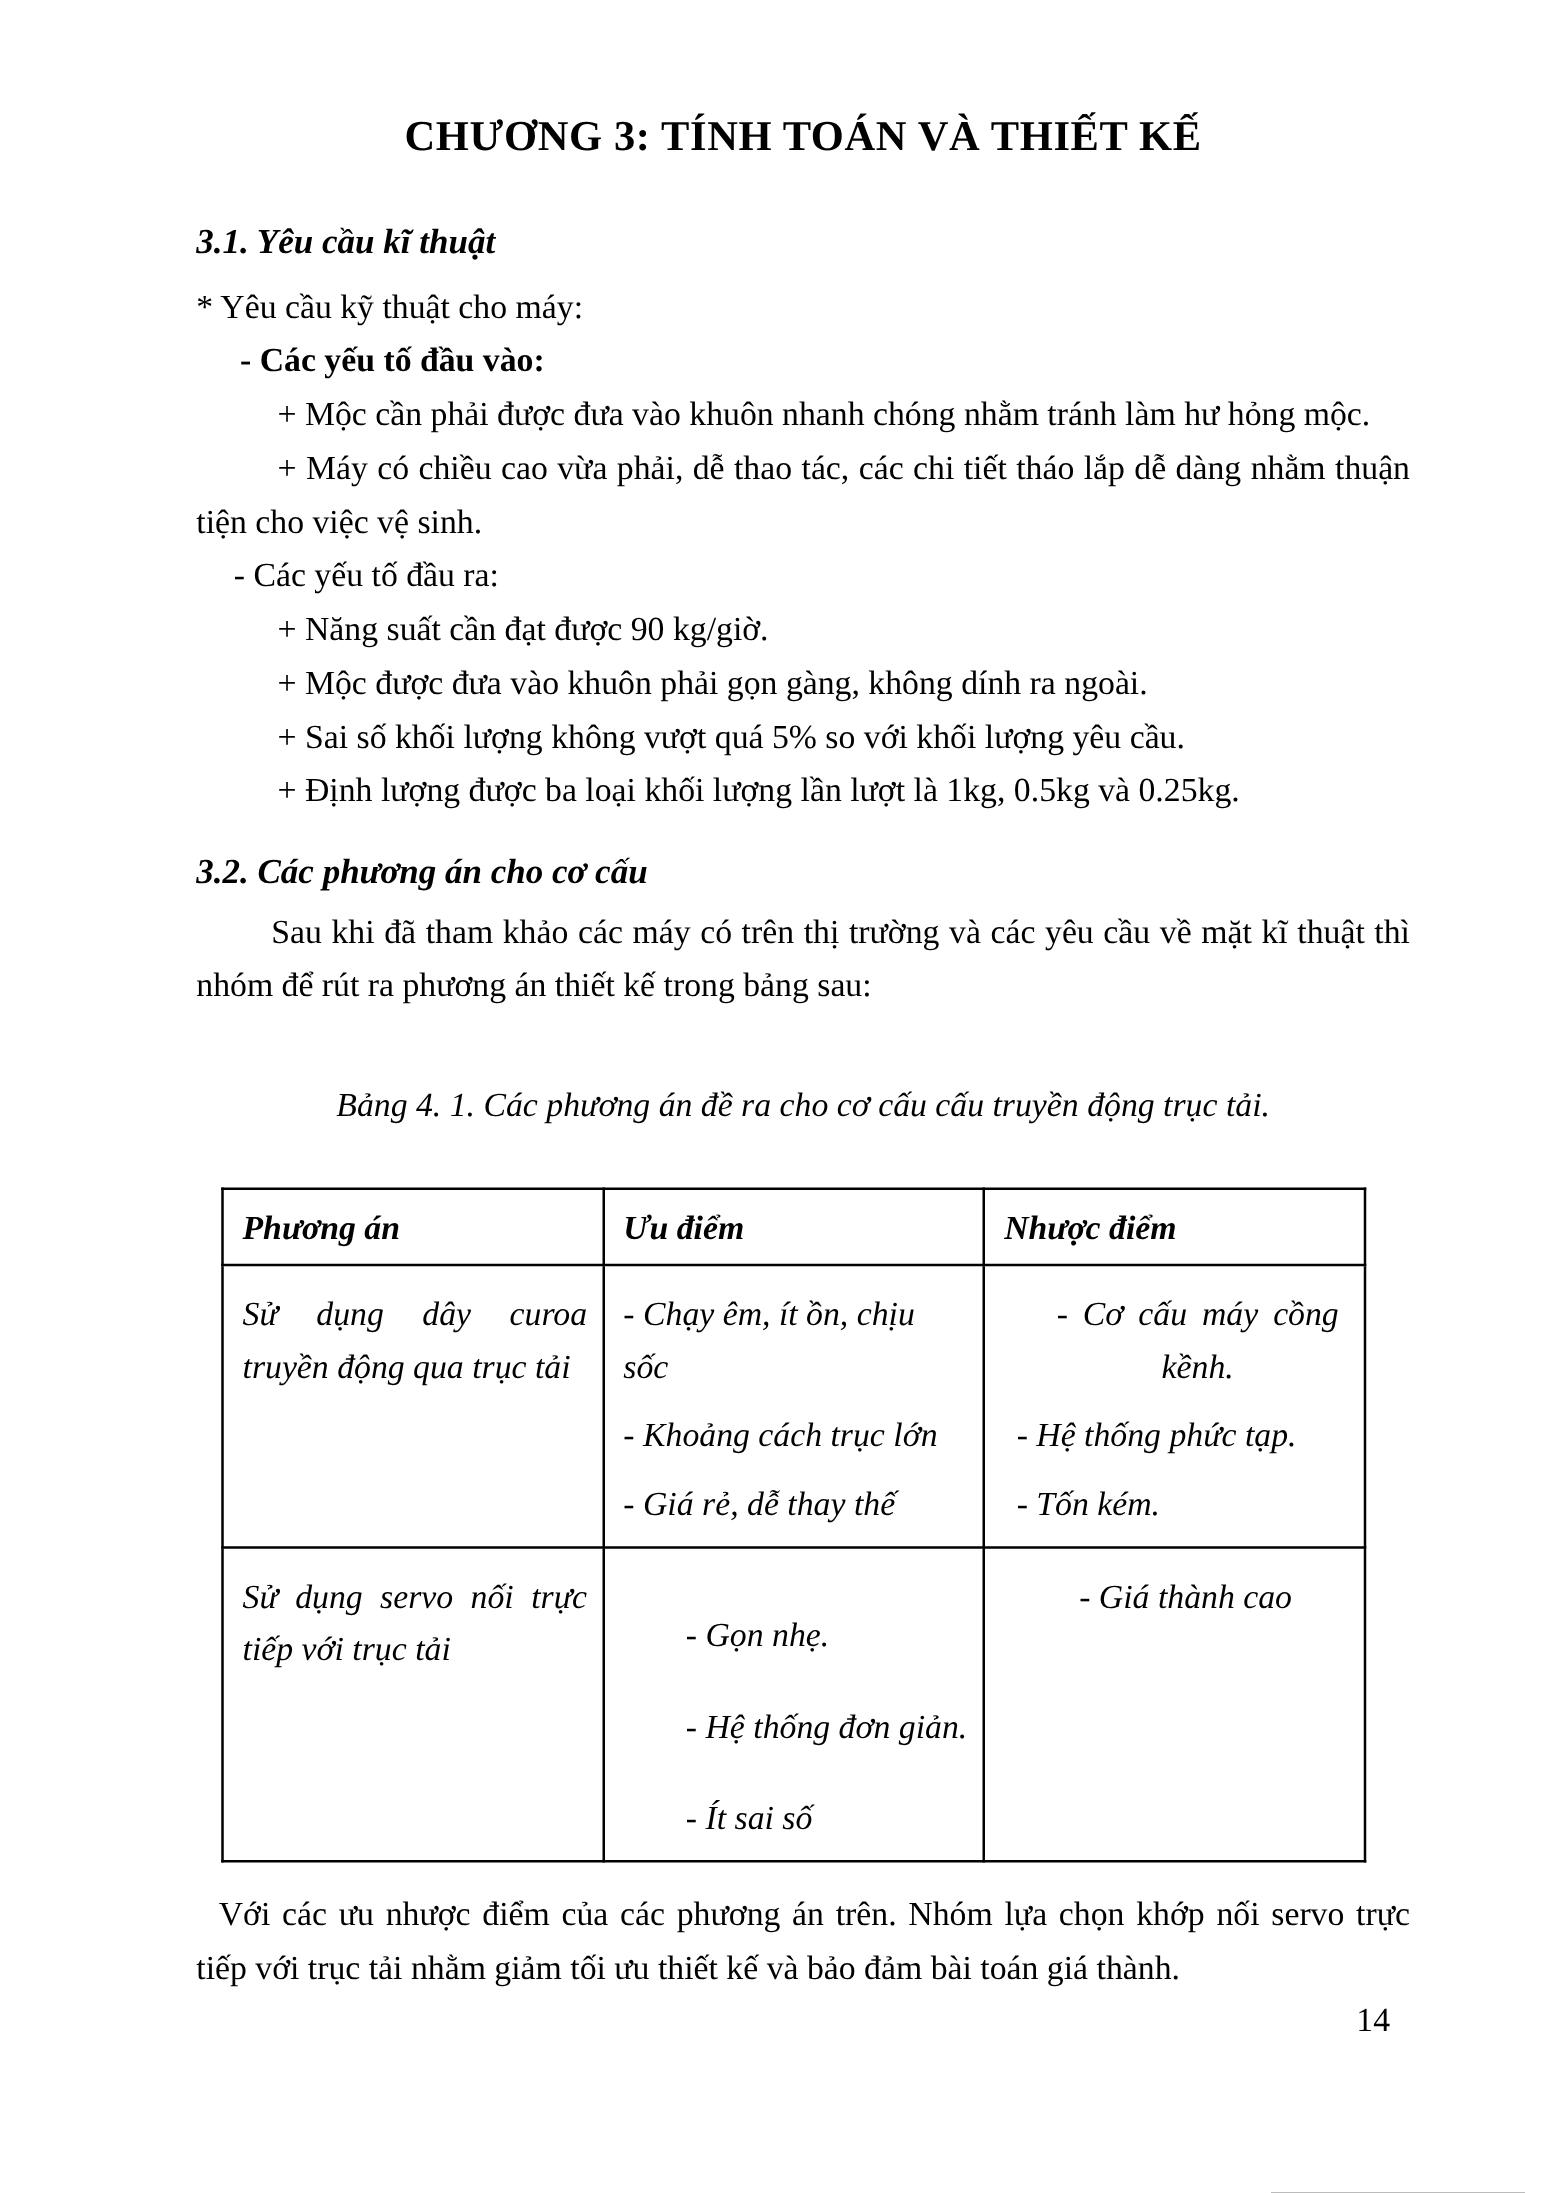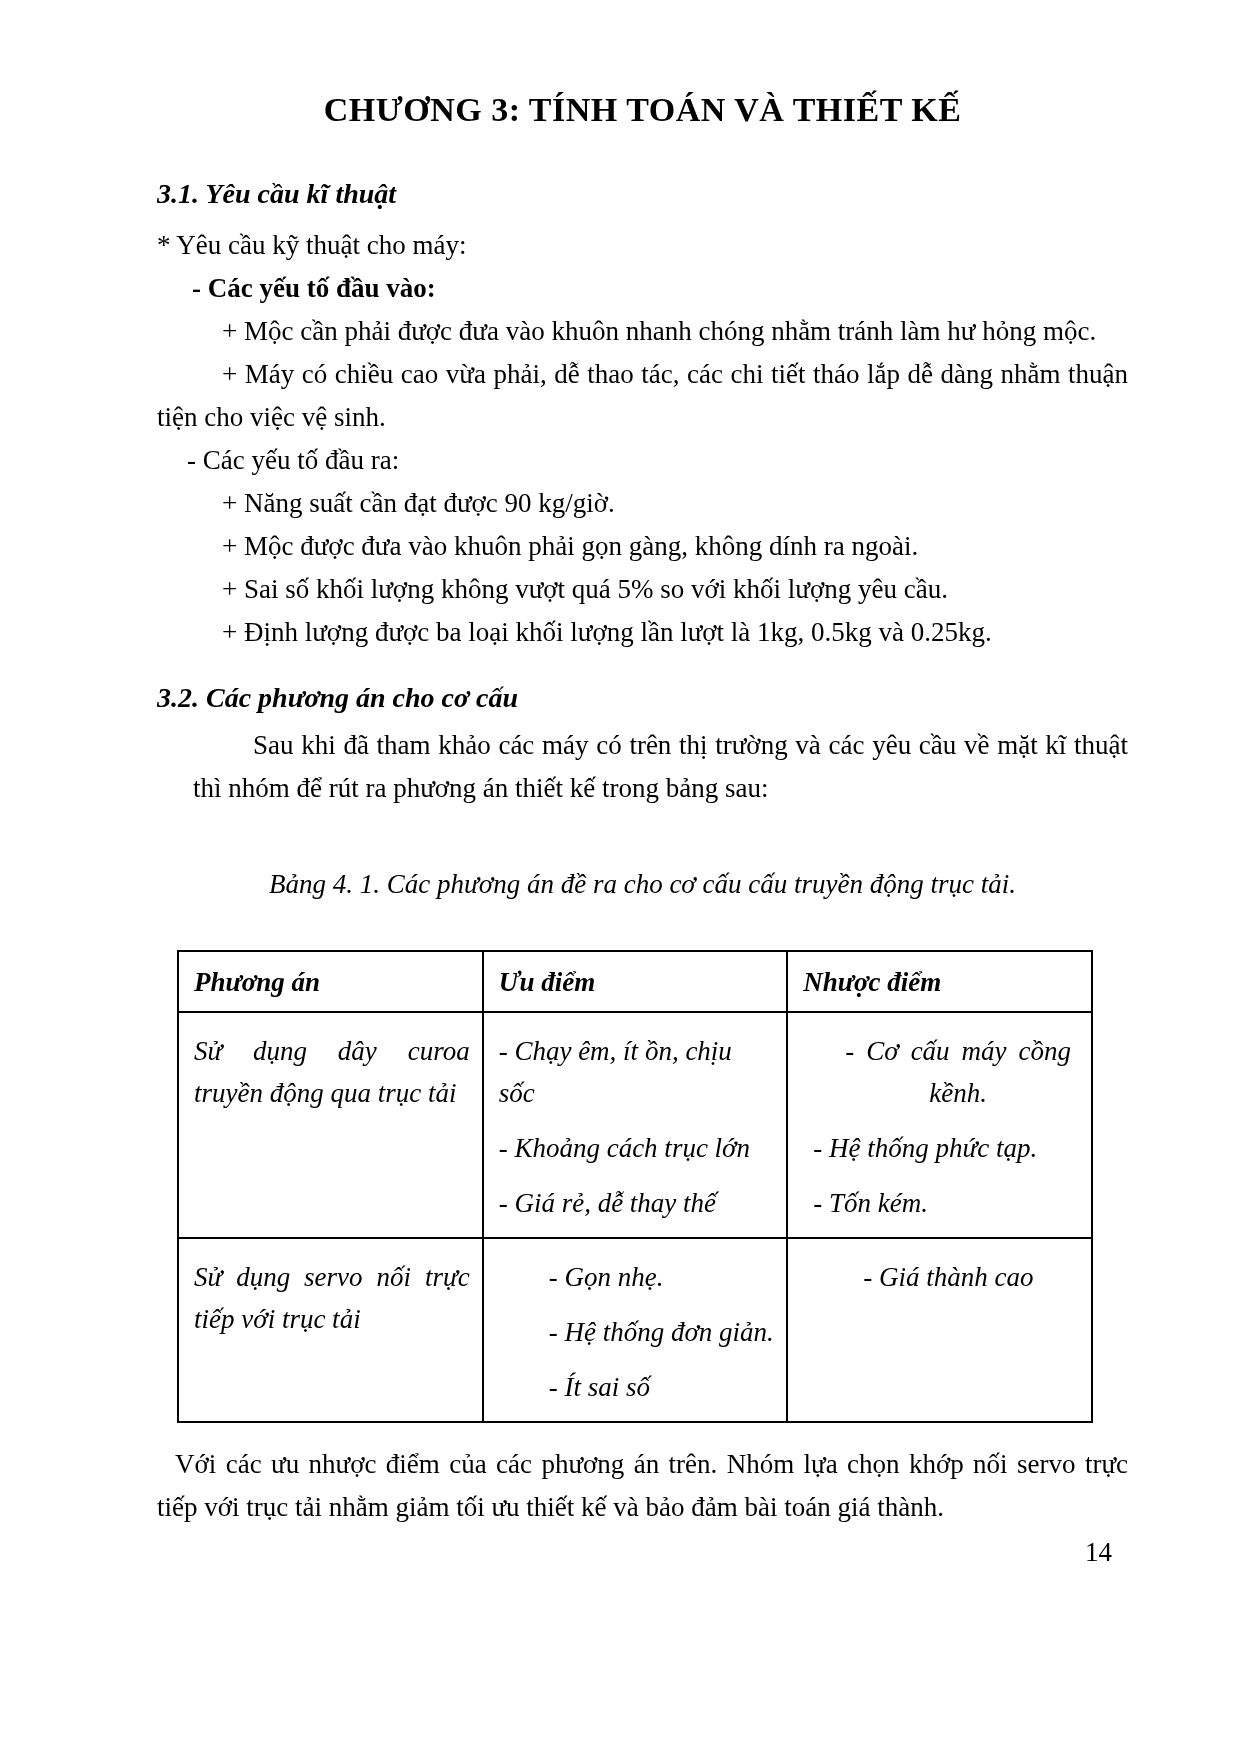--- a/index.html
+++ b/index.html
@@ -25,21 +25,21 @@
   .h31 { margin-top:42px; }
   .h32 { margin-top:24px; }
   .line {
     font-size:27px; line-height:43px; margin:0;
     text-align:justify;
   }
   .intro { margin-top:10px; }
   .lbl-in  { text-indent:35px;font-weight:bold; }
   .lbl-out { text-indent:30px; }
   .item    { text-indent:65px; }
-  .para32  { margin-top:6px; text-indent:60px;margin-left:36px; }
+  .para32  { margin-top:6px; text-indent:60px; }
   .caption {
     font-size:27px; font-style:italic; text-align:center;
     margin:54px 0 0 0; line-height:40px;
   }
   table.cmp {
     border-collapse:collapse; table-layout:fixed;
     width:916px; margin:46px 0 0 20px;font-style:italic;
   }
   table.cmp th, table.cmp td {
     border:2px solid #000; vertical-align:top;
@@ -53,25 +53,25 @@
   tr.r1 td { height:201px; }
   tr.r2 td { height:162px; }
   table.cmp td { padding:17px 12px 0 15px; }
   .method { line-height:42px; text-align:justify; }
   .bullet { line-height:42px; margin-bottom:13px; }
   tr.r1 td.c3 .bullet { padding-left:10px; }
   tr.r1 td.c3 .bullet:first-child {
     padding-left:42px; padding-right:8px;
     text-align:justify; text-align-last:center;
   }
-  tr.r2 td.c2 .bullet { padding-left:50px; }
+  tr.r2 td.c2 .bullet { padding-left:50px;margin-top:31px; }
   tr.r2 td.c3 .bullet { padding-left:60px; }
   .conclusion { margin-top:20px; text-indent:18px; }
   .pagenum {
-    position:absolute; top:1534px; right:128px;
+    position:absolute; top:1598px; right:128px;
     font-size:27px; line-height:36px;
   }
 </style>
 </head>
 <body>
 
 <div class="doc">
 
   <h1 class="title">CHƯƠNG 3: TÍNH TOÁN VÀ THIẾT KẾ</h1>
 

